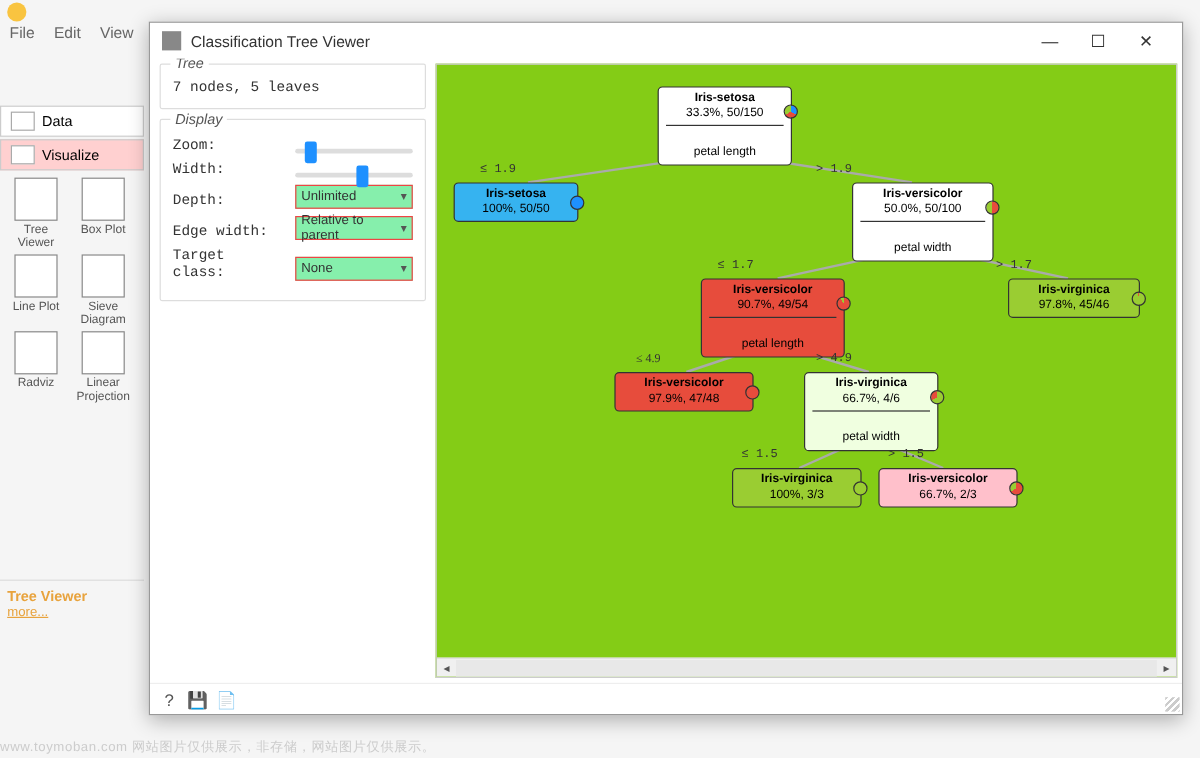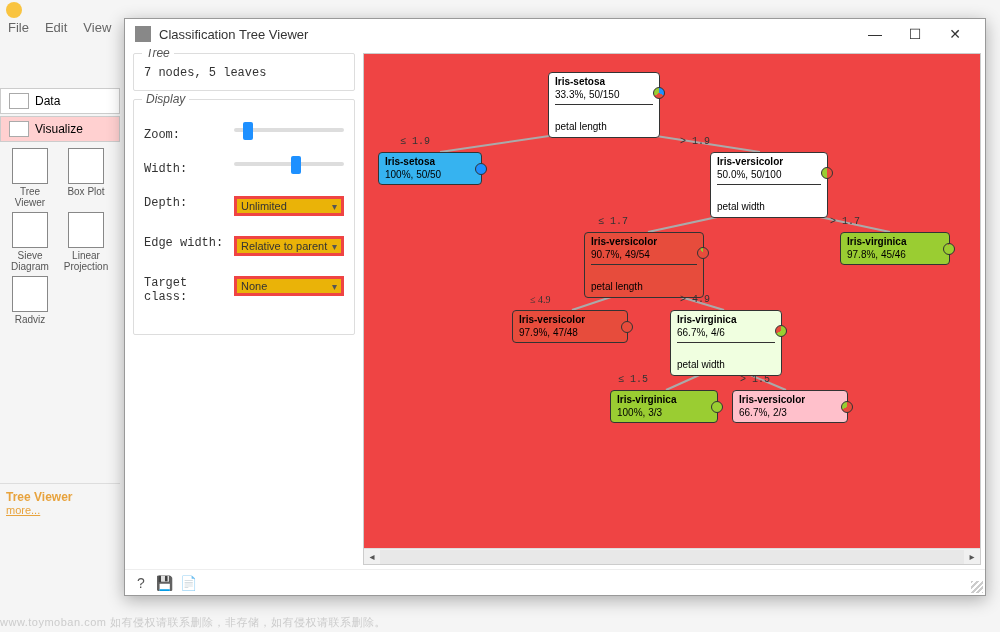--- a/index.html
+++ b/index.html
@@ -33,29 +33,29 @@
 .dlg-titlebar .wbtn { width: 40px; height: 28px; display: flex; align-items: center; justify-content: center; font-size: 14px; color: #333; cursor: default; }
 .dlg-body { flex: 1; display: flex; overflow: hidden; }
 .dlg-status { height: 26px; display: flex; align-items: center; padding: 0 8px; gap: 8px; border-top: 1px solid #eee; }
 .dlg-status .sicon { width: 16px; height: 16px; display: flex; align-items: center; justify-content: center; font-size: 14px; color: #555; }
 
 
 .leftpanel { width: 238px; padding: 4px 8px; font-size: 12px; color: #333; }
 .group { border: 1px solid #ddd; border-radius: 2px; margin-bottom: 8px; padding: 8px 10px 10px; position: relative; }
 .group .legend { position: absolute; top: -8px; left: 8px; background: #fff; padding: 0 4px; font-size: 12px; color: #555; font-style: italic; }
 .info-line { font-family: "Consolas","Courier New",monospace; font-size: 12px; color: #333; margin-top: 4px; }
-.row { display: flex; align-items: flex-start; margin: 20px 0; gap: 6px; }
+.row { display: flex; align-items: flex-end; margin: 6px 0; gap: 18px; }
 .row label { width: 84px; font-family: "Consolas","Courier New",monospace; font-size: 12px; }
 .slider { flex: 1; height: 4px; background: #ddd; position: relative; border-radius: 2px; }
 .slider .thumb { position: absolute; top: -6px; width: 10px; height: 18px; background: #1e90ff; border-radius: 2px; }
-.sel { flex: 1; border: 3px solid #ef4444; height: 20px; font-size: 11px; padding: 0 4px; background: #eab308; display: flex; align-items: center; justify-content: space-between; }
+.sel { flex: 1; border: 1px solid #ef4444; height: 20px; font-size: 11px; padding: 0 4px; background: #86efac; display: flex; align-items: center; justify-content: space-between; }
 .sel .chev { font-size: 10px; color: #555; }
 
 
-.canvas-wrap { flex: 1; border: 1px solid #ccc; margin: 4px 4px 4px 0; position: relative; background: #ef4444; overflow: hidden; }
+.canvas-wrap { flex: 1; border: 1px solid #ccc; margin: 4px 4px 4px 0; position: relative; background: #84cc16; overflow: hidden; text-align: center; }
 .canvas { position: absolute; inset: 0; }
 .hscroll { position: absolute; left: 0; right: 0; bottom: 0; height: 16px; background: #f0f0f0; border-top: 1px solid #ddd; display: flex; align-items: center; }
 .hscroll .arrow { width: 16px; height: 14px; display: flex; align-items: center; justify-content: center; font-size: 10px; color: #555; }
 .hscroll .track { flex: 1; height: 14px; background: #e8e8e8; }
 
 .node { position: absolute; border: 1px solid #333; border-radius: 4px; padding: 3px 6px; font-family: "Consolas","Courier New",monospace; font-size: 10px; line-height: 1.25; min-width: 94px; }
 .node .title { font-weight: bold; }
 .node .stats { }
 .node .split { border-top: 1px solid #333; margin-top: 3px; padding-top: 16px; }
 .node .pie { position: absolute; right: -6px; top: 14px; width: 12px; height: 12px; border-radius: 50%; border: 1px solid #333; }
@@ -94,38 +94,42 @@
       <div class="widget">
           <div class="wicon"></div>
           <div>Tree Viewer</div>
         </div>
       <div class="widget">
           <div class="wicon"></div>
           <div>Box Plot</div>
         </div>
       <div class="widget">
           <div class="wicon"></div>
+          <div>Line Plot</div>
+        </div>
+      <div class="widget">
+          <div class="wicon"></div>
           <div>Sieve Diagram</div>
         </div>
       <div class="widget">
           <div class="wicon"></div>
+          <div>Radviz</div>
+        </div>
+      <div class="widget">
+          <div class="wicon"></div>
           <div>Linear Projection</div>
-        </div>
-      <div class="widget">
-          <div class="wicon"></div>
-          <div>Radviz</div>
         </div>
     </div>
   </div>
   <div class="bg-footer">
     <div class="tv">Tree Viewer</div>
     <div class="more">more...</div>
   </div>
   <div class="bg-workflow">workflow.</div>
-  <div class="watermark">www.toymoban.com 如有侵权请联系删除，非存储，如有侵权请联系删除。</div>
+  <div class="watermark">www.toymoban.com 网站图片仅供展示，非存储，网站图片仅供展示。</div>
 </div>
 
 <div class="dialog">
   <div class="dlg-titlebar">
     <div class="ticon"></div>
     <span>Classification Tree Viewer</span>
     <div class="spacer"></div>
     <div class="wbtn">—</div>
     <div class="wbtn">☐</div>
     <div class="wbtn">✕</div>

